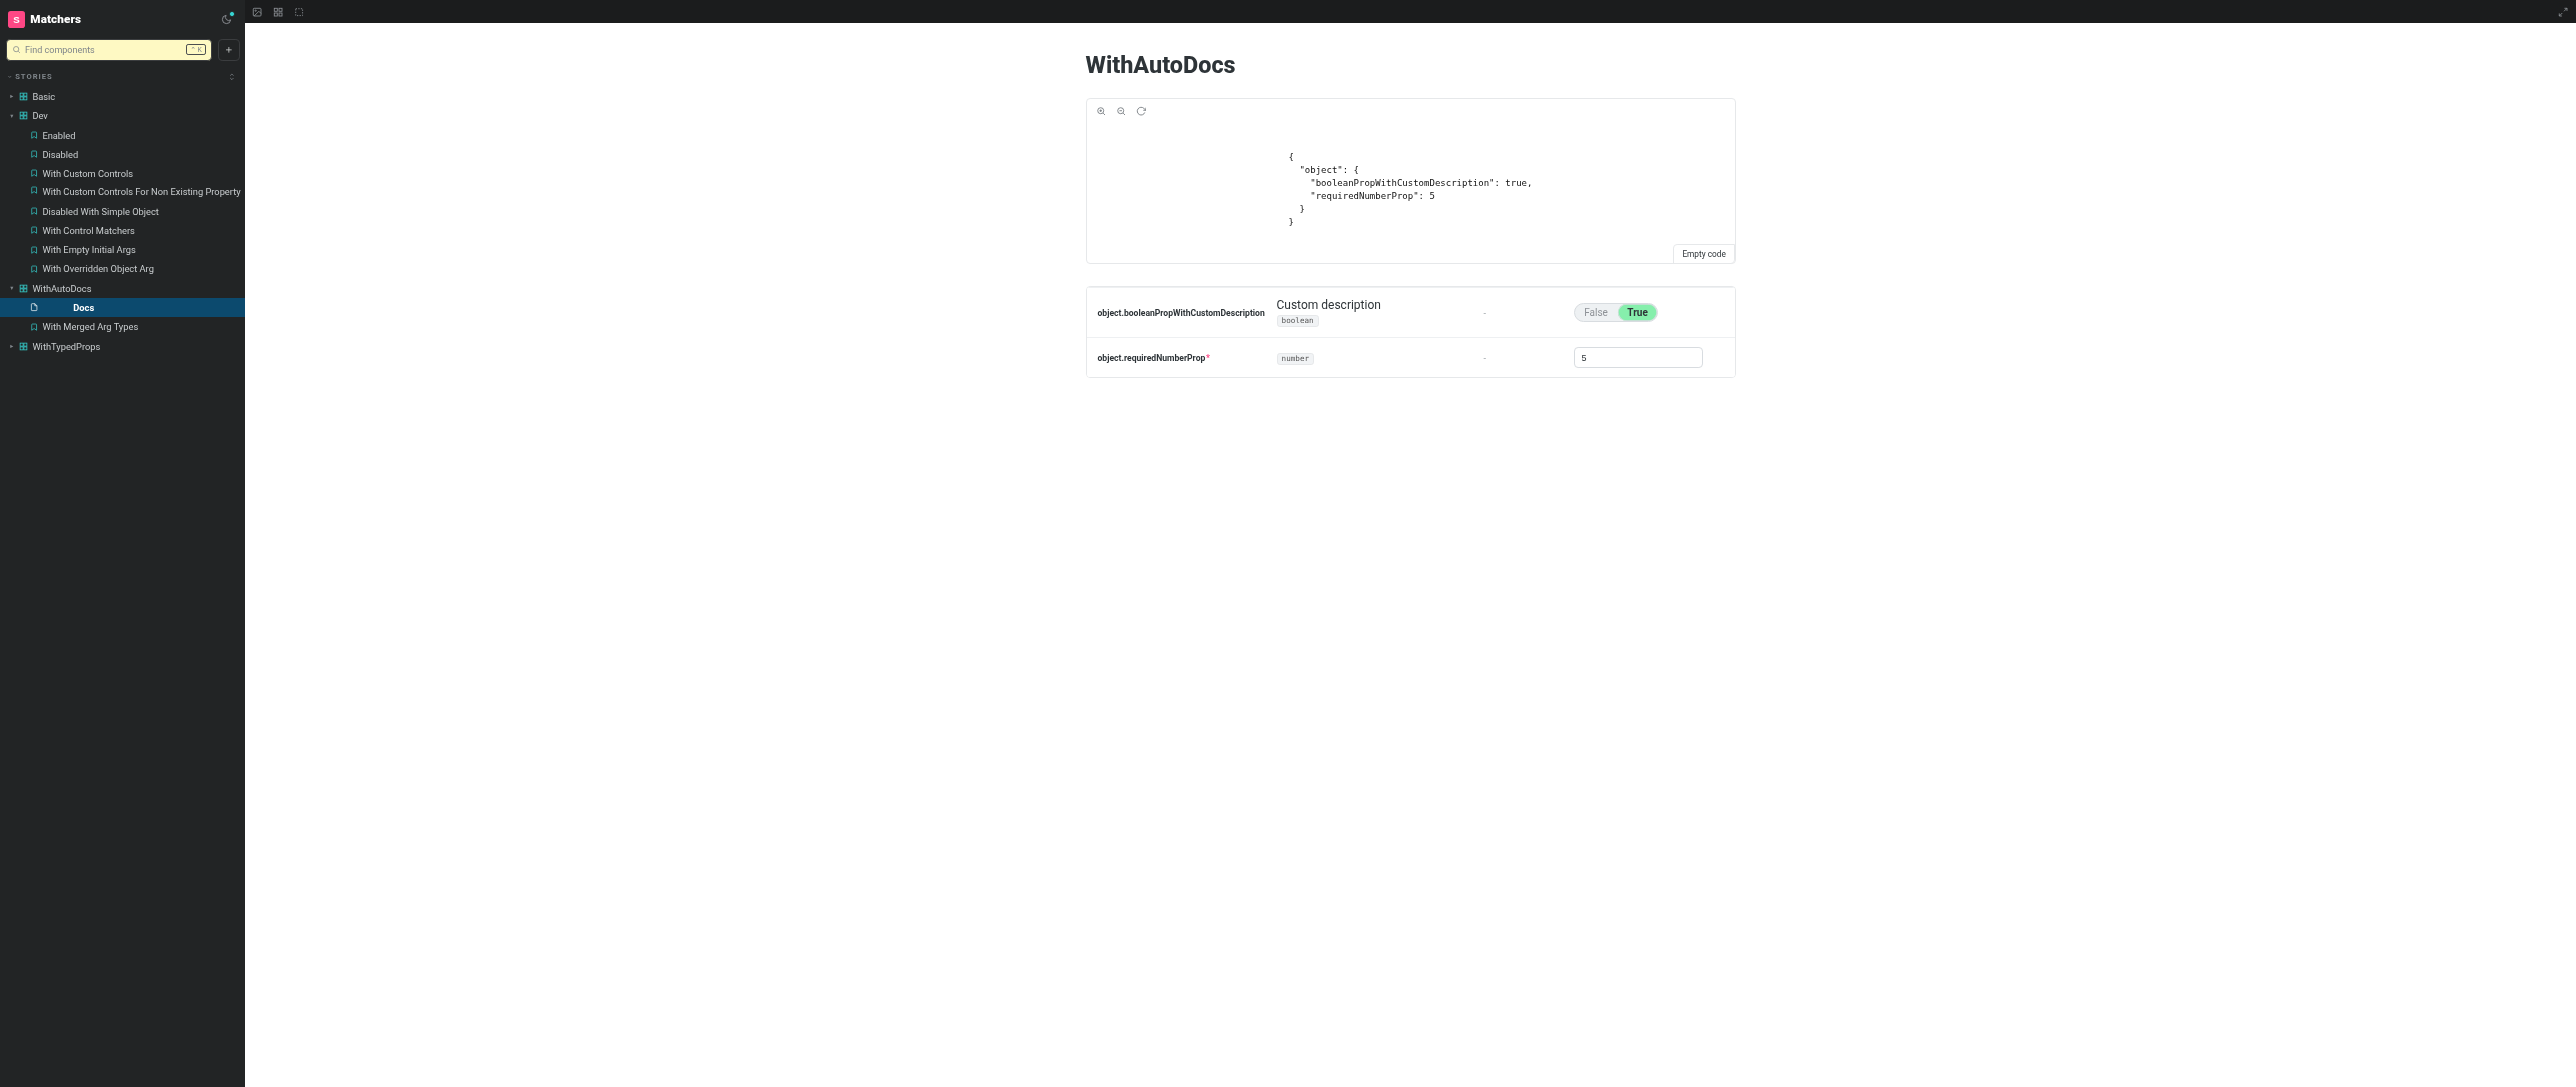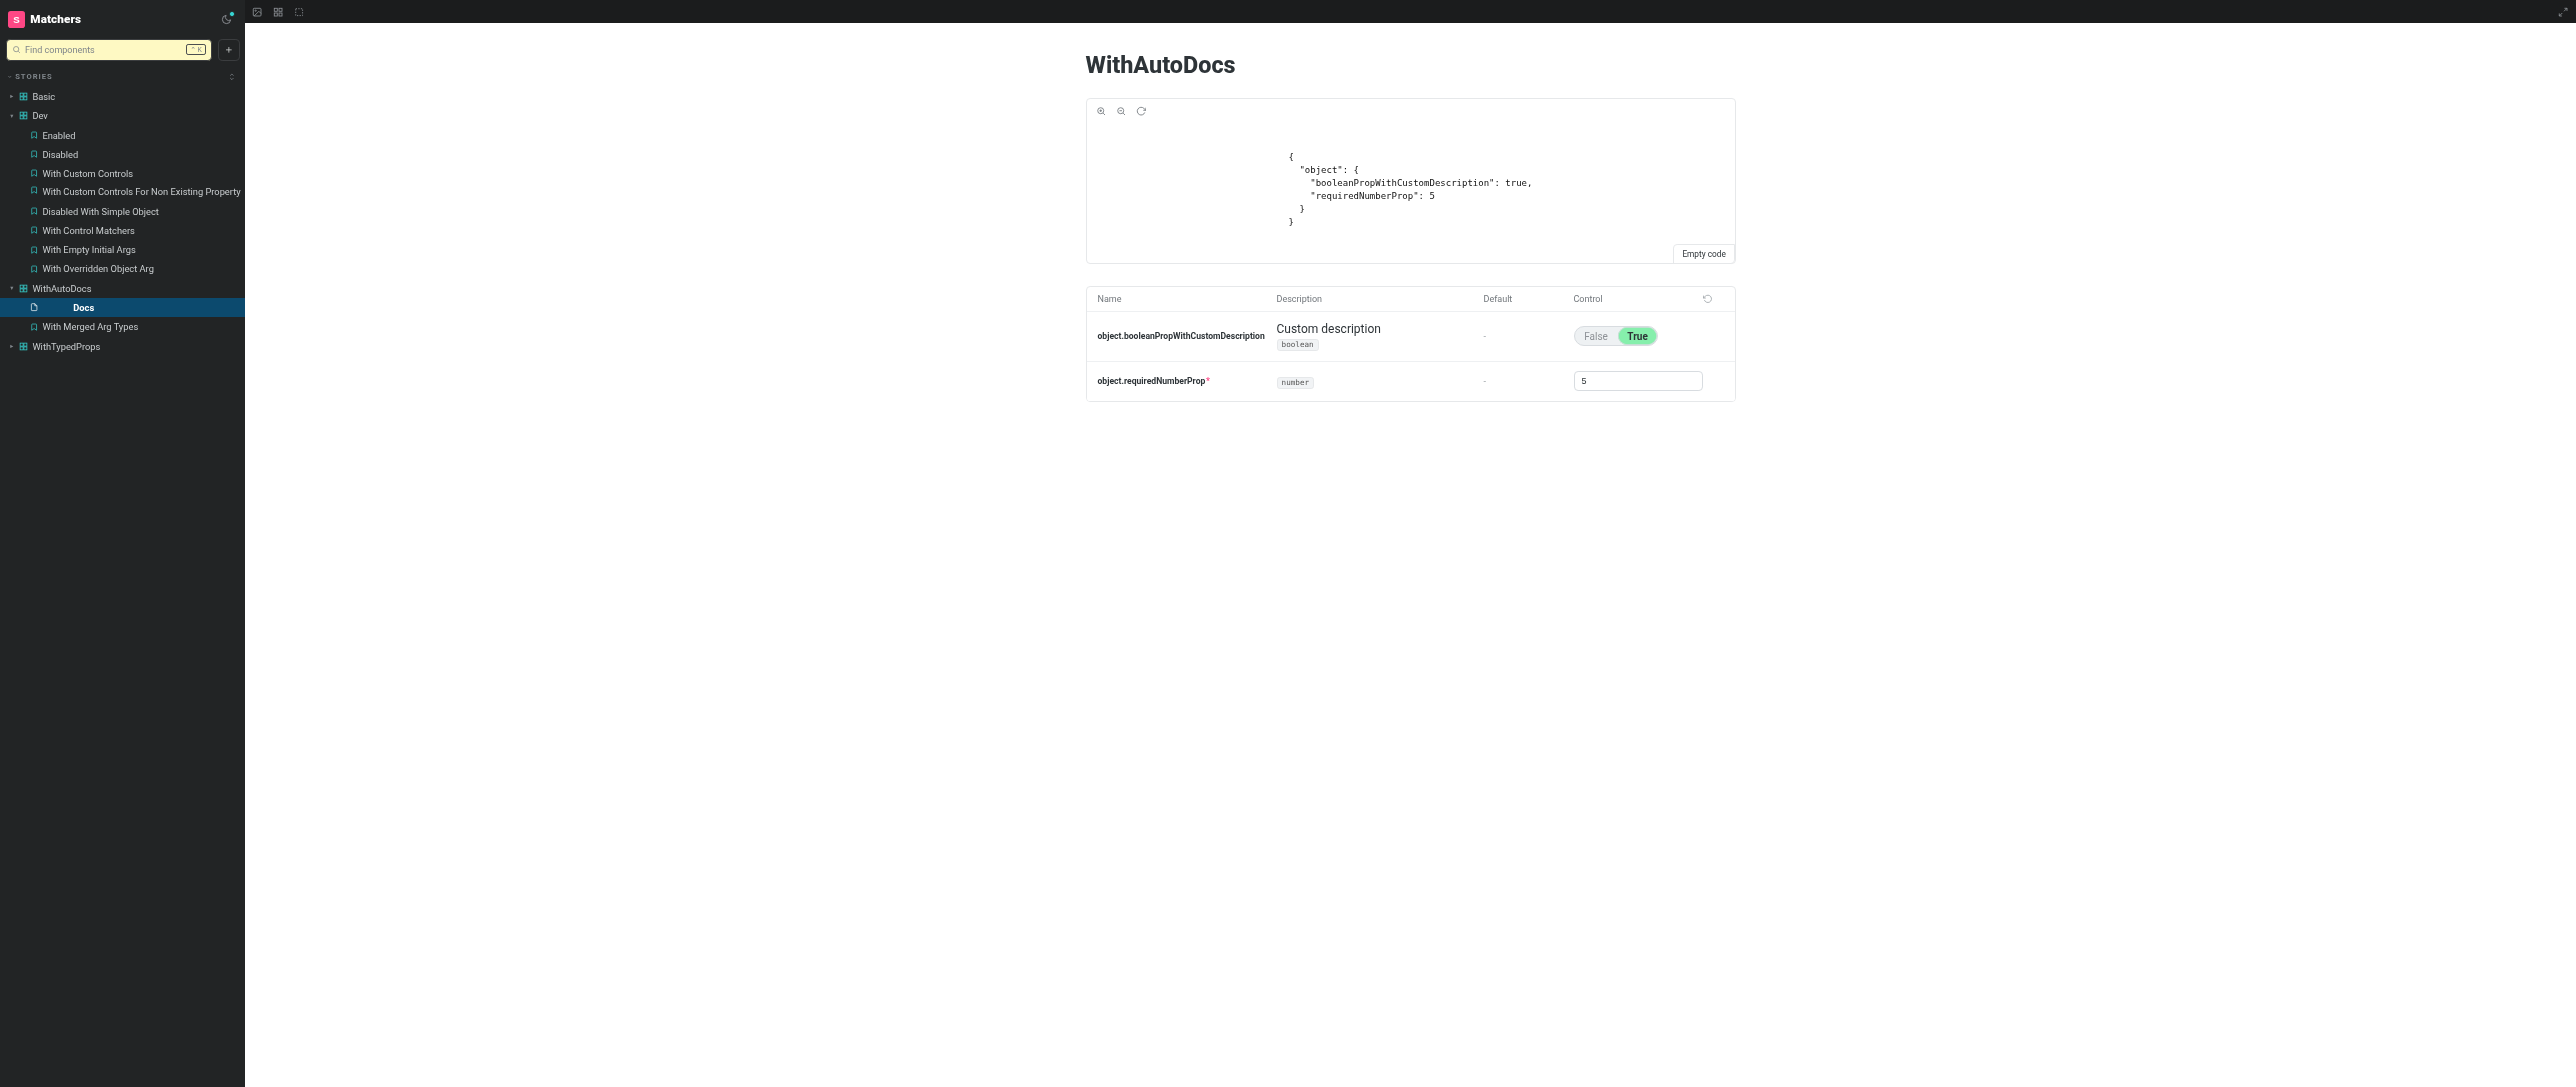--- a/index.html
+++ b/index.html
@@ -335,32 +335,20 @@
   "object": {
     "booleanPropWithCustomDescription": true,
     "requiredNumberProp": 5
   }
 }</pre>
         </div>
         <div class="show-code">Empty code</div>
       </div>
 
       <div class="args-table">
-        <div class="args-head">
-          <div>Name</div>
-          <div>Description</div>
-          <div>Default</div>
-          <div>Control</div>
-          <div class="reset-icon">
-            <svg width="9.7" height="9.7" viewBox="0 0 24 24" fill="none" stroke="currentColor" stroke-width="2">
-                <polyline points="1 4 1 10 7 10"></polyline>
-                <path d="M3.51 15a9 9 0 1 0 2.13-9.36L1 10"></path>
-              </svg>
-          </div>
-        </div>
 
         <div class="args-row">
           <div class="arg-name">object.booleanPropWithCustomDescription</div>
           <div>
             <div class="arg-desc">Custom description</div>
             <span class="type-pill">boolean</span>
           </div>
           <div class="default-dash">-</div>
           <div>
             <div class="bool-toggle">

